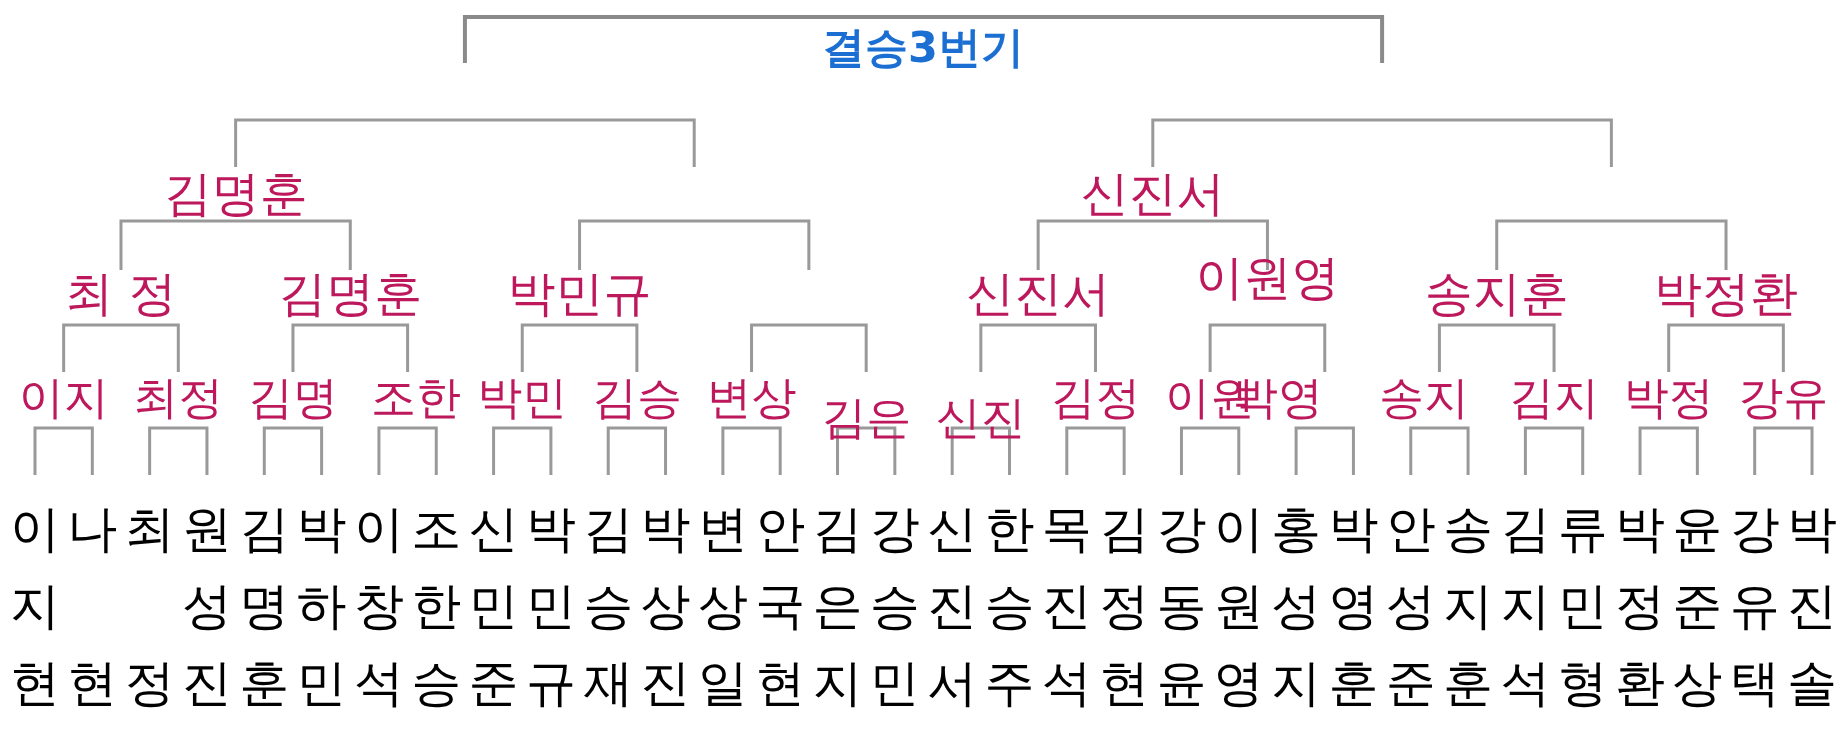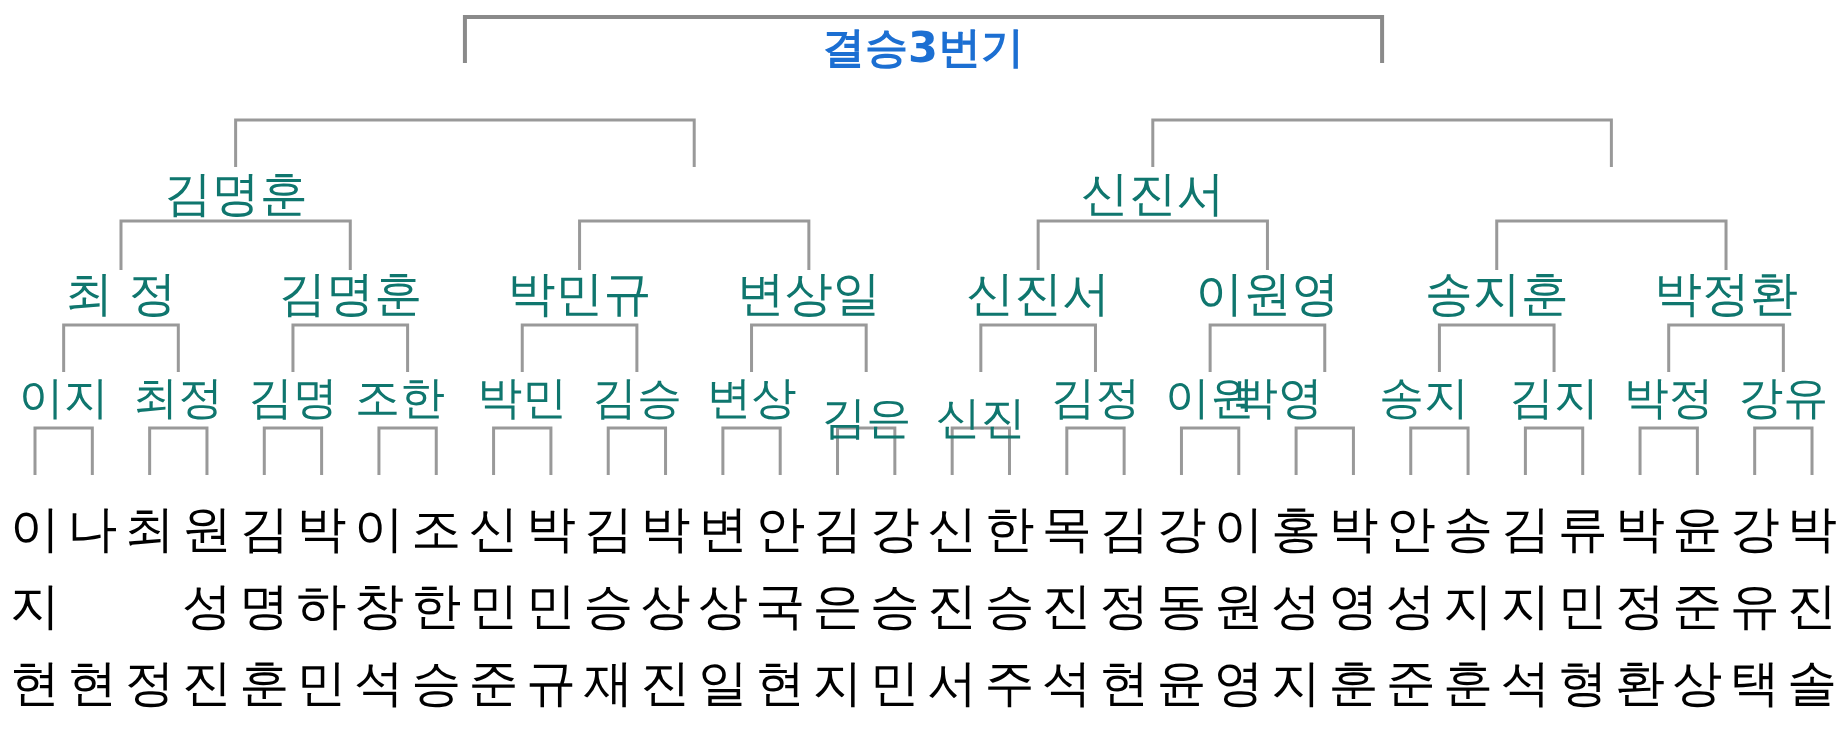--- a/index.html
+++ b/index.html
@@ -11,21 +11,21 @@
     overflow: hidden;
     font-family: "DejaVu Sans", sans-serif;
     color: #000;
   }
   #lines { position: absolute; left: 0; top: 0; }
   .lbl {
     position: absolute;
     transform: translateX(-50%);
     white-space: pre;
     text-align: center;
-    color: #0f766e;
+    color: #be185d;
   }
   .big { font-size: 48px; line-height: 50px; }
   .mid { font-size: 45px; line-height: 48px; }
   .title {
     font-size: 43px;
     line-height: 46px;
     font-weight: bold;
     color: var(--title-color, #1c6fd2);
   }
   .leaf { position: absolute; transform: translateX(-50%); text-align: center; }
@@ -67,29 +67,28 @@
       <path d="M 1525.398 475 L 1525.398 428 L 1582.721 428 L 1582.721 475" fill="none" stroke="#999999" stroke-width="3"></path>
       <path d="M 1640.044 475 L 1640.044 428 L 1697.367 428 L 1697.367 475" fill="none" stroke="#999999" stroke-width="3"></path>
       <path d="M 1754.69 475 L 1754.69 428 L 1812.013 428 L 1812.013 475" fill="none" stroke="#999999" stroke-width="3"></path>
     </svg>
   <div class="lbl title" style="left:923px; top:24px;">결승3번기</div>
 <div class="lbl big" style="left: 235.63px; top: 168px;">김명훈</div>
     <div class="lbl big" style="left: 1152.8px; top: 168px;">신진서</div>
     <div class="lbl big" style="left: 120.984px; top: 268px; text-align: right;">최 정</div>
     <div class="lbl big" style="left: 350.276px; top: 268px;">김명훈</div>
     <div class="lbl big" style="left: 579.568px; top: 268px;">박민규</div>
-    <div class="lbl big" style="left: 808.861px; top: 268px;">변상일</div>
     <div class="lbl big" style="left: 1038.15px; top: 268px;">신진서</div>
-    <div class="lbl big" style="left: 1267.44px; top: 268px;">이원영</div>
+    <div class="lbl big" style="left: 1267.44px; top: 252px;">이원영</div>
     <div class="lbl big" style="left: 1726.03px; top: 268px;">박정환</div>
     <div class="lbl big" style="left: 1496.74px; top: 268px;">송지훈</div>
     <div class="lbl mid" style="left: 63.6615px; top: 374px;">이지</div>
     <div class="lbl mid" style="left: 178.308px; top: 374px;">최정</div>
     <div class="lbl mid" style="left: 292.954px; top: 374px;">김명</div>
-    <div class="lbl mid" style="left: 400px; top: 374px;">조한</div>
+    <div class="lbl mid" style="left: 416px; top: 374px;">조한</div>
     <div class="lbl mid" style="left: 522.245px; top: 374px;">박민</div>
     <div class="lbl mid" style="left: 636.891px; top: 374px;">김승</div>
     <div class="lbl mid" style="left: 751.538px; top: 374px;">변상</div>
     <div class="lbl mid" style="left: 866.183px; top: 374px; margin-top: 20px;">김은</div>
     <div class="lbl mid" style="left: 980.83px; top: 394px;">신진</div>
     <div class="lbl mid" style="left: 1095.48px; top: 374px;">김정</div>
     <div class="lbl mid" style="left: 1210.12px; top: 374px;">이원</div>
     <div class="lbl mid" style="left: 1267px; top: 374px; margin-left: 11px;">박영</div>
     <div class="lbl mid" style="left: 1424px; top: 374px;">송지</div>
     <div class="lbl mid" style="left: 1554.06px; top: 374px;">김지</div>

